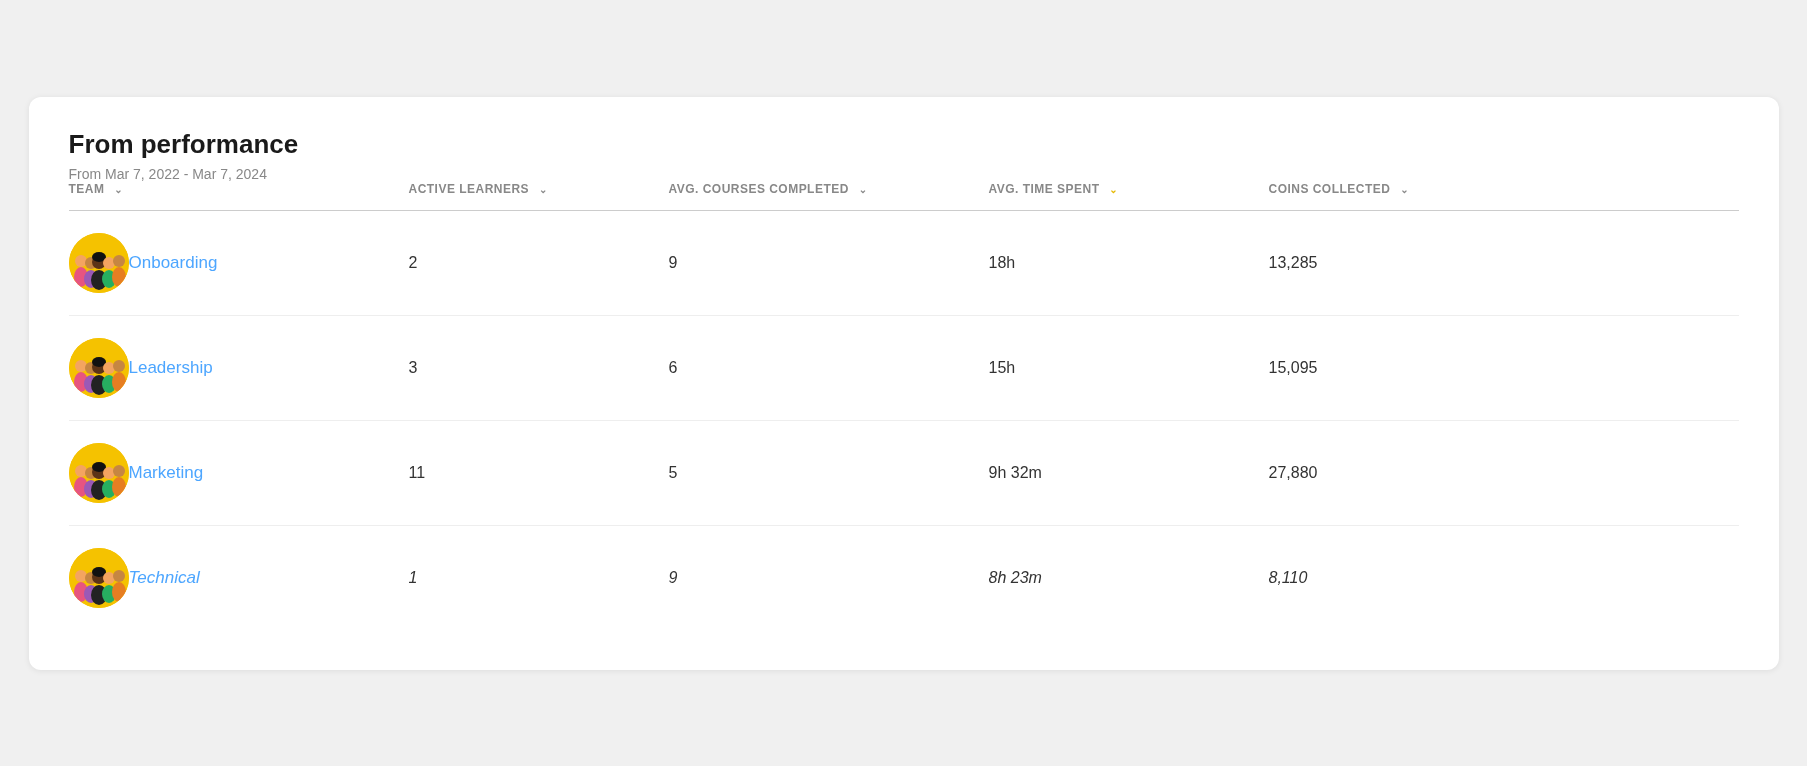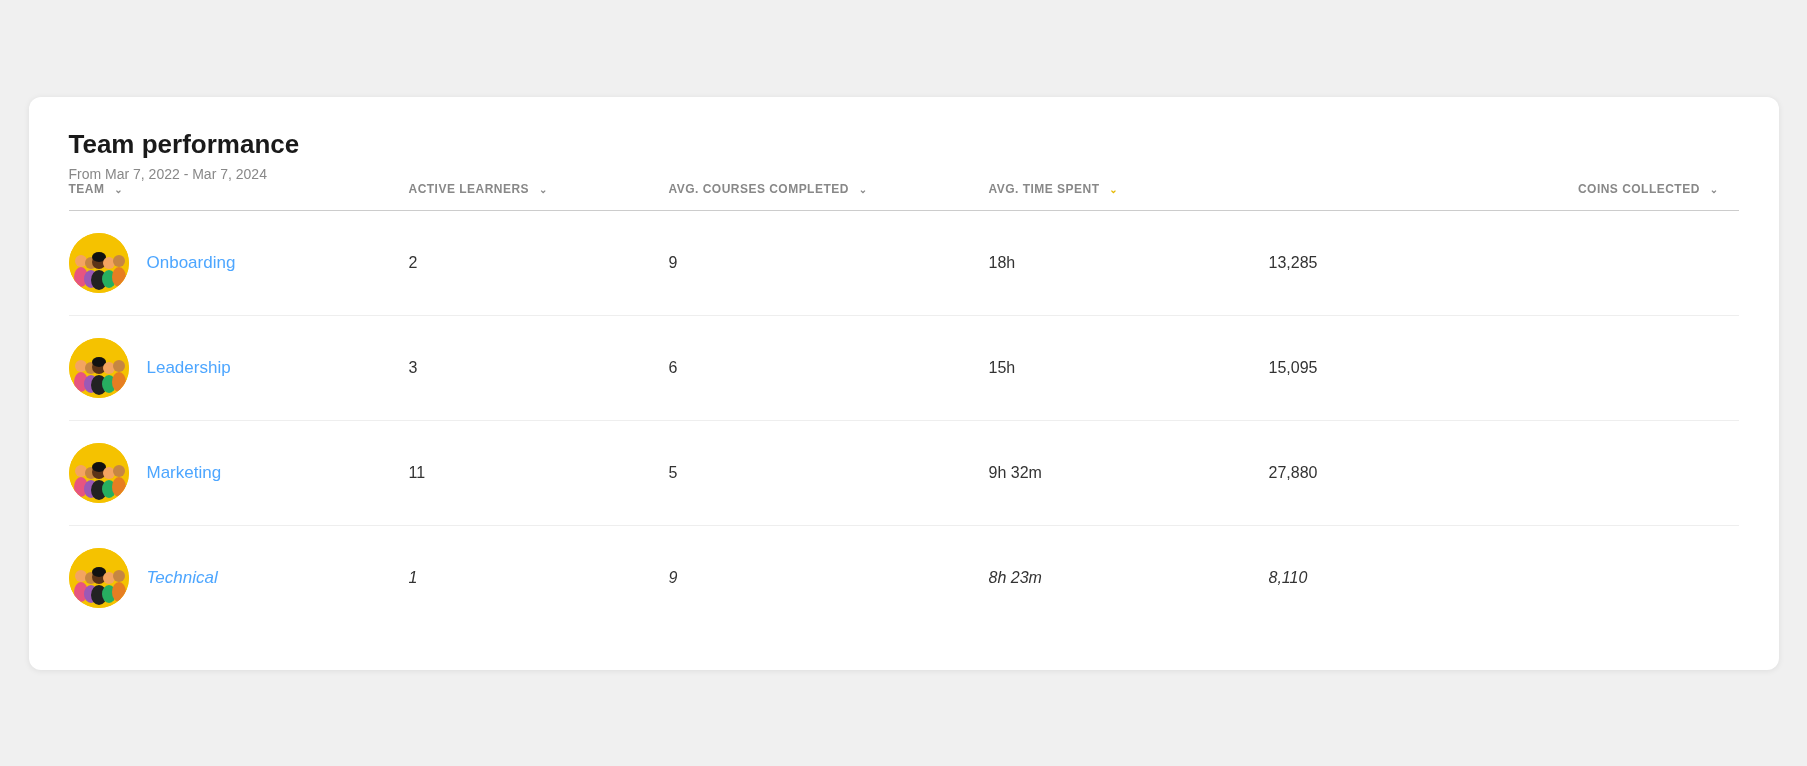--- a/index.html
+++ b/index.html
@@ -82,21 +82,20 @@
     .table th:nth-child(3) {
       width: 320px;
     }
 
     .table th:nth-child(4) {
       width: 280px;
     }
 
     .table th:nth-child(5) {
       width: auto;
-      text-align: right;
     }
 
     .table tbody tr {
       border-bottom: 1px solid #eeeeee;
     }
 
     .table tbody tr:last-child {
       border-bottom: none;
       font-style: italic;
     }
@@ -104,21 +103,20 @@
     .table td {
       padding: 22px 20px 22px 0;
       font-size: 16px;
       color: #333333;
       vertical-align: middle;
     }
 
     .team-cell {
       display: flex;
       align-items: center;
-      gap: 18px;
     }
 
     .team-avatar {
       width: 60px;
       height: 60px;
       border-radius: 50%;
       background-color: #f5c200;
       overflow: hidden;
       display: flex;
       align-items: center;
@@ -136,21 +134,21 @@
       font-size: 17px;
       font-weight: 500;
       cursor: pointer;
       text-decoration: none;
     }
   </style>
 </head>
 <body>
 
 <div class="card">
-  <h1 class="card-title">Team performance</h1>
+  <h1 class="card-title">From performance</h1>
   <p class="card-subtitle">From Mar 7, 2022 - Mar 7, 2024</p>
 
   <table class="table">
     <thead>
       <tr>
         <th>
           <span>TEAM</span>
           <span class="sort-icon">⌄</span>
         </th>
         <th>

